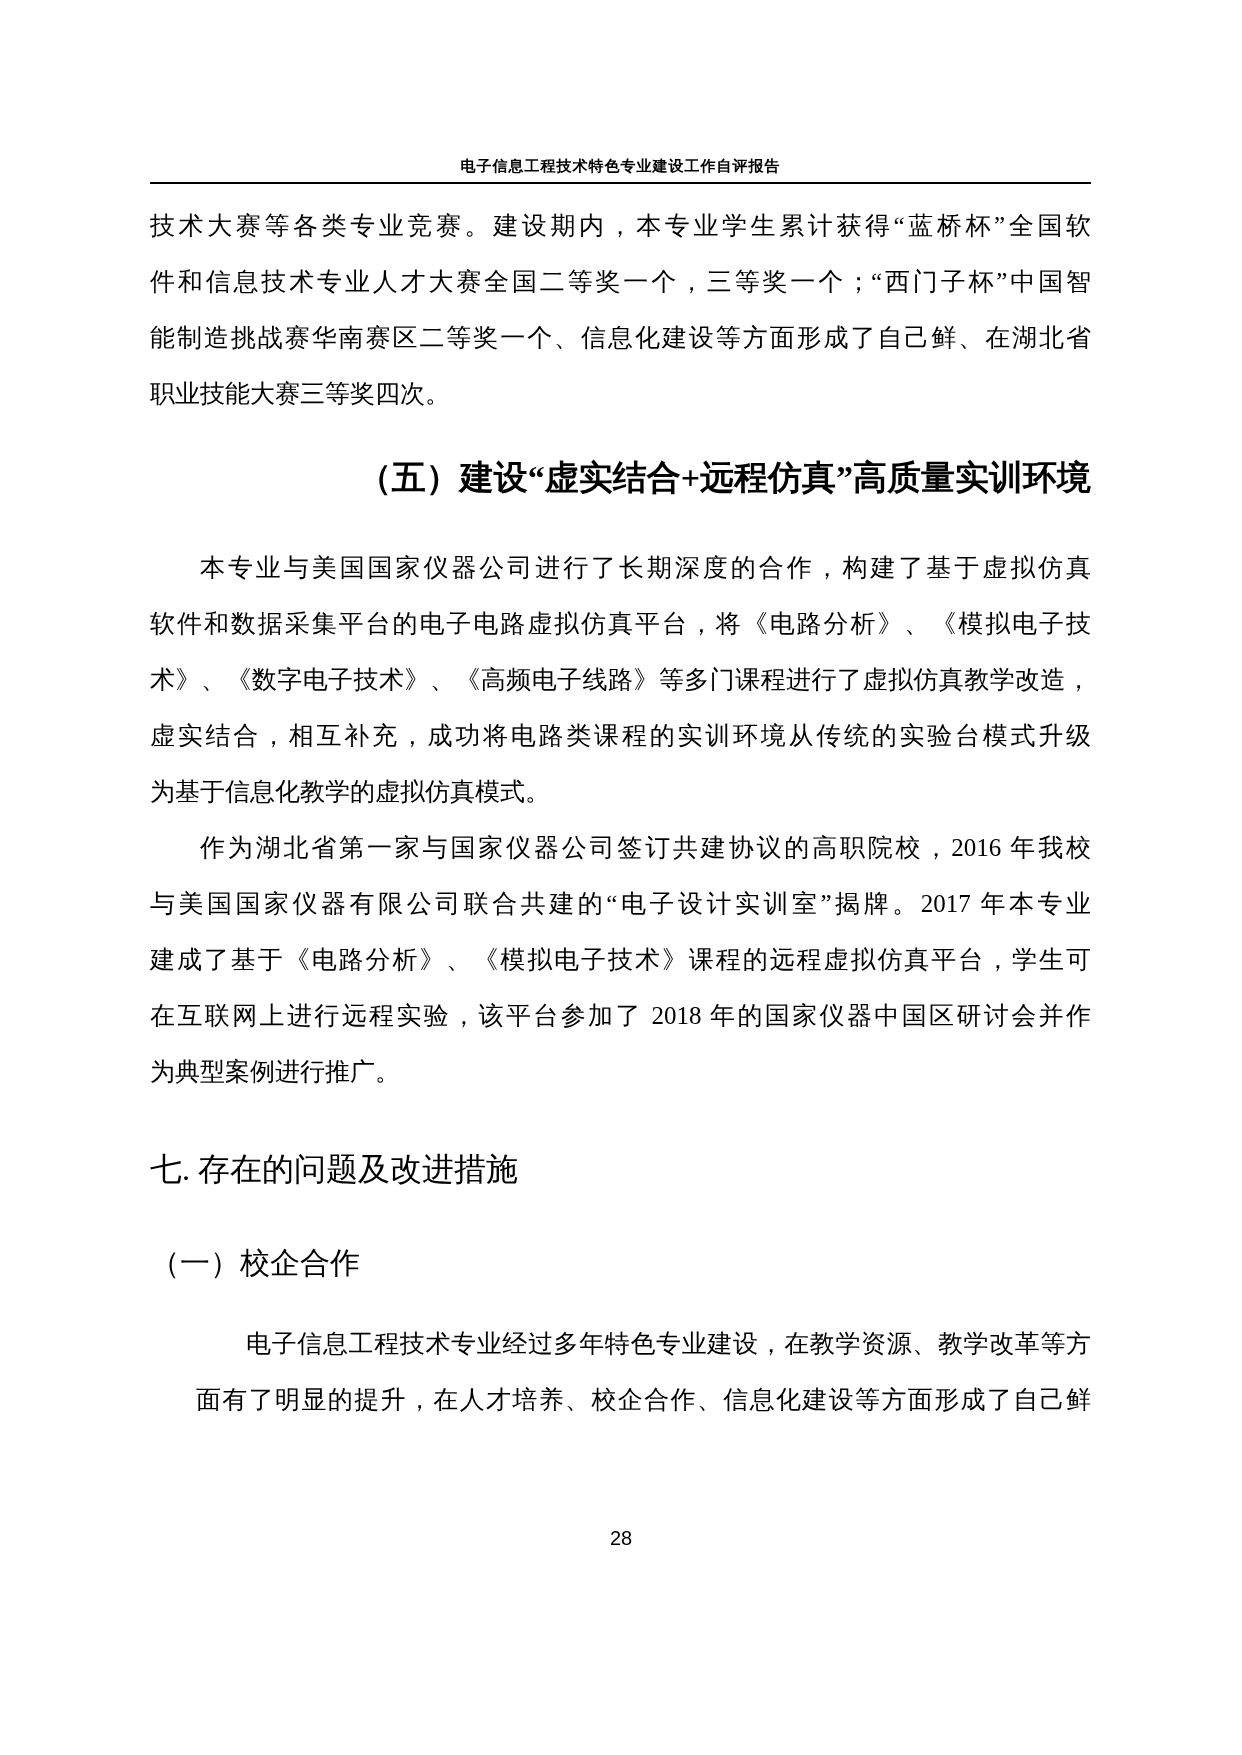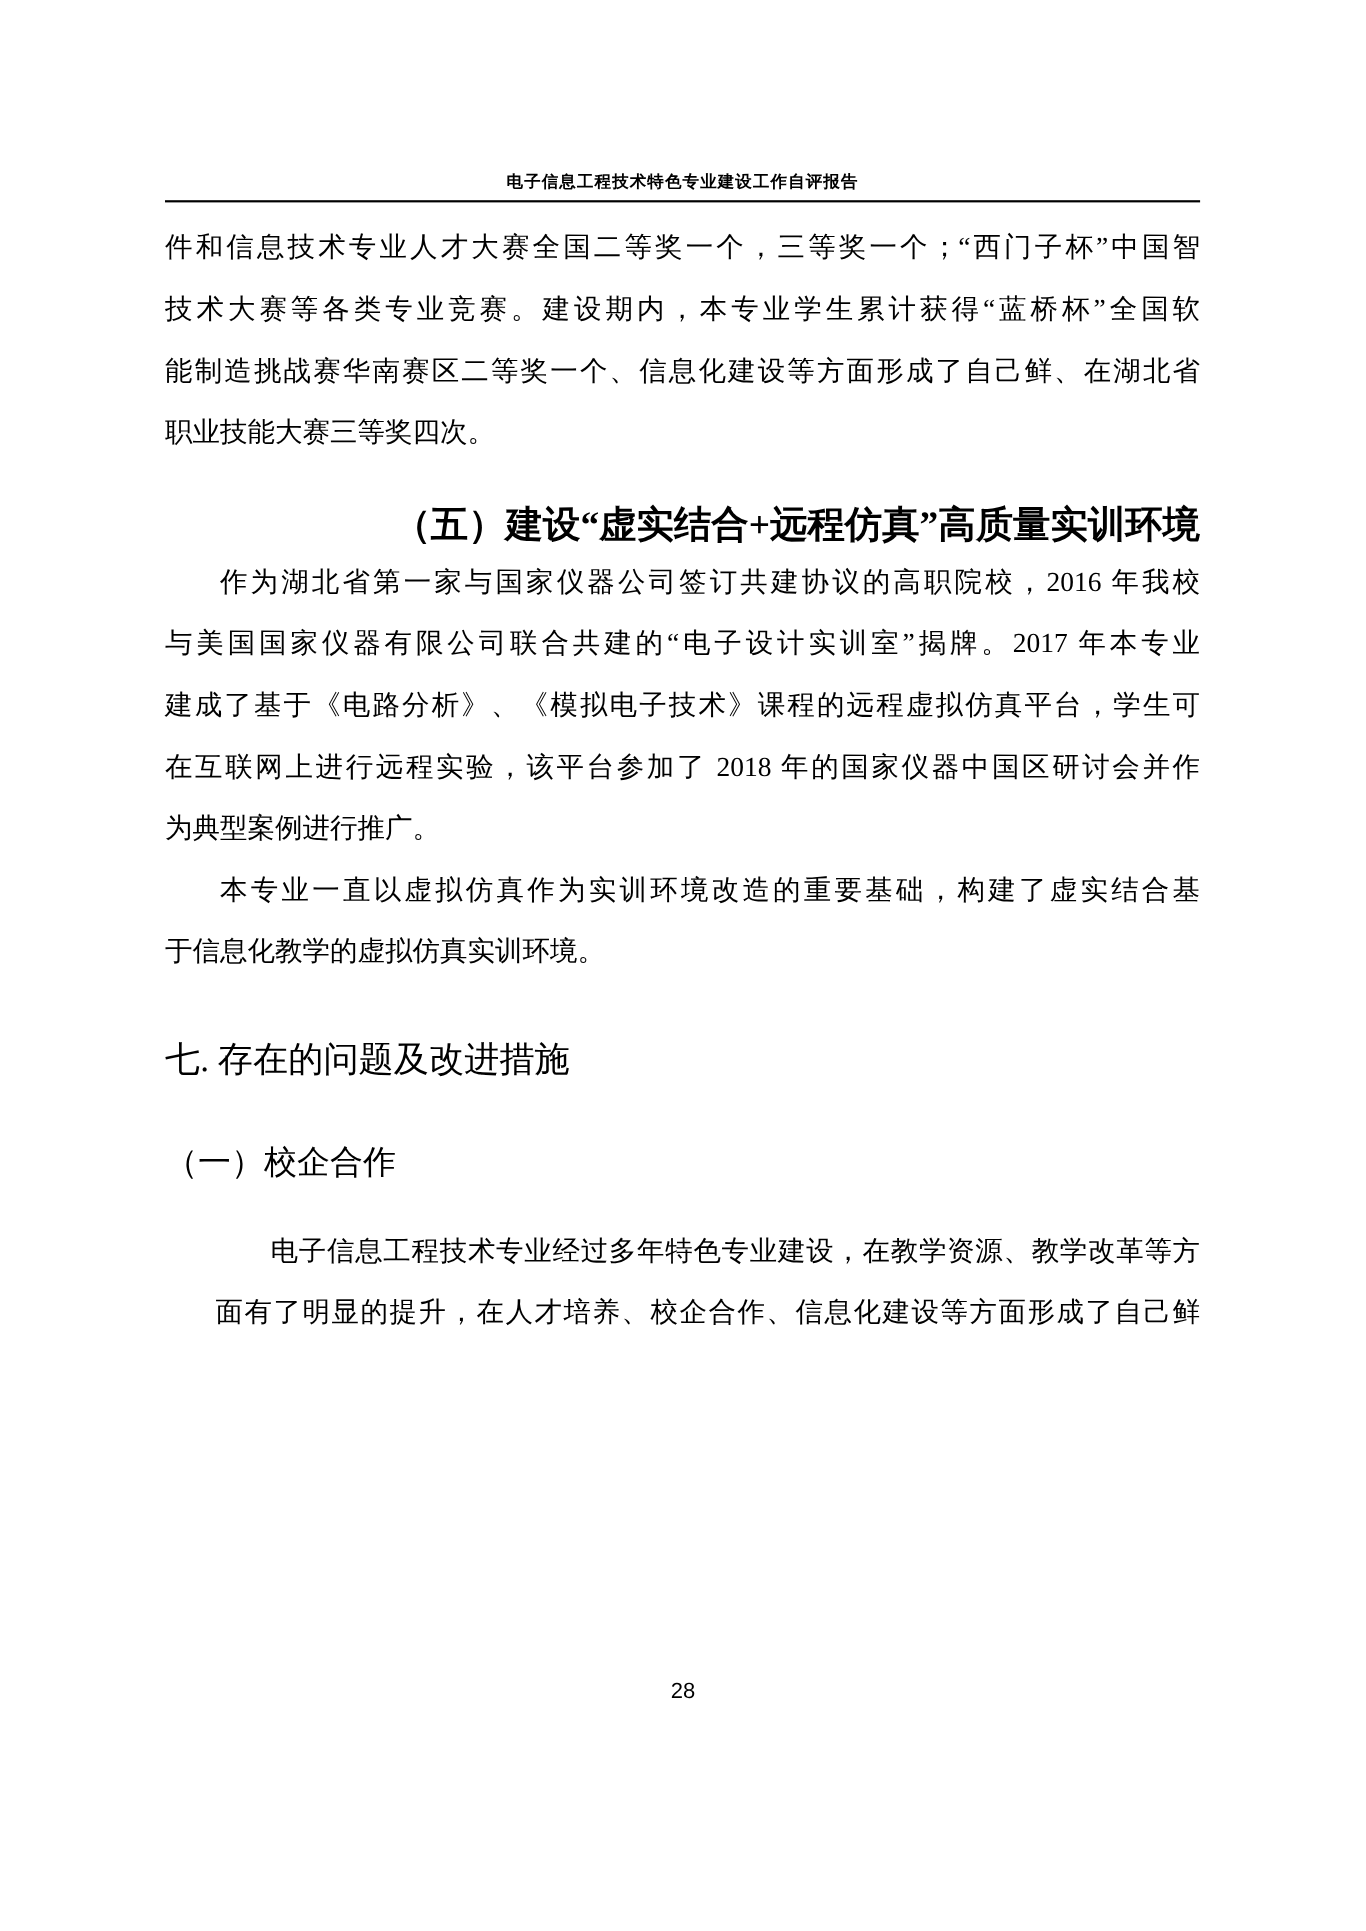--- a/index.html
+++ b/index.html
@@ -76,41 +76,44 @@
 </head>
 <body>
 
 <div class="page">
   <div class="content">
 
     <div class="doc-header">电子信息工程技术特色专业建设工作自评报告</div>
     <div class="header-rule"></div>
 
     <div class="para p1">
+      <div class="pline">技术大赛等各类专业竞赛。建设期内，本专业学生累计获得“蓝桥杯”全国软</div>
       <div class="pline">件和信息技术专业人才大赛全国二等奖一个，三等奖一个；“西门子杯”中国智</div>
-      <div class="pline">技术大赛等各类专业竞赛。建设期内，本专业学生累计获得“蓝桥杯”全国软</div>
       <div class="pline">能制造挑战赛华南赛区二等奖一个、信息化建设等方面形成了自己鲜、在湖北省</div>
       <div class="pline last">职业技能大赛三等奖四次。</div>
     </div>
 
     <div class="h-sub">（五）建设“虚实结合+远程仿真”高质量实训环境</div>
 
+    <div class="para p2">
+      <div class="pline indent">本专业与美国国家仪器公司进行了长期深度的合作，构建了基于虚拟仿真</div>
+      <div class="pline">软件和数据采集平台的电子电路虚拟仿真平台，将《电路分析》、《模拟电子技</div>
+      <div class="pline">术》、《数字电子技术》、《高频电子线路》等多门课程进行了虚拟仿真教学改造，</div>
+      <div class="pline">虚实结合，相互补充，成功将电路类课程的实训环境从传统的实验台模式升级</div>
+      <div class="pline last">为基于信息化教学的虚拟仿真模式。</div>
+    </div>
 
     <div class="para">
       <div class="pline indent">作为湖北省第一家与国家仪器公司签订共建协议的高职院校，2016 年我校</div>
       <div class="pline">与美国国家仪器有限公司联合共建的“电子设计实训室”揭牌。2017 年本专业</div>
       <div class="pline">建成了基于《电路分析》、《模拟电子技术》课程的远程虚拟仿真平台，学生可</div>
       <div class="pline">在互联网上进行远程实验，该平台参加了 2018 年的国家仪器中国区研讨会并作</div>
       <div class="pline last">为典型案例进行推广。</div>
     </div>
 
-    <div class="para">
-      <div class="pline indent">本专业一直以虚拟仿真作为实训环境改造的重要基础，构建了虚实结合基</div>
-      <div class="pline last">于信息化教学的虚拟仿真实训环境。</div>
-    </div>
 
     <div class="h-main">七. 存在的问题及改进措施</div>
 
     <div class="h-sub2">（一）校企合作</div>
 
     <div class="para p5">
       <div class="pline indent">电子信息工程技术专业经过多年特色专业建设，在教学资源、教学改革等方</div>
       <div class="pline">面有了明显的提升，在人才培养、校企合作、信息化建设等方面形成了自己鲜</div>
     </div>
 

